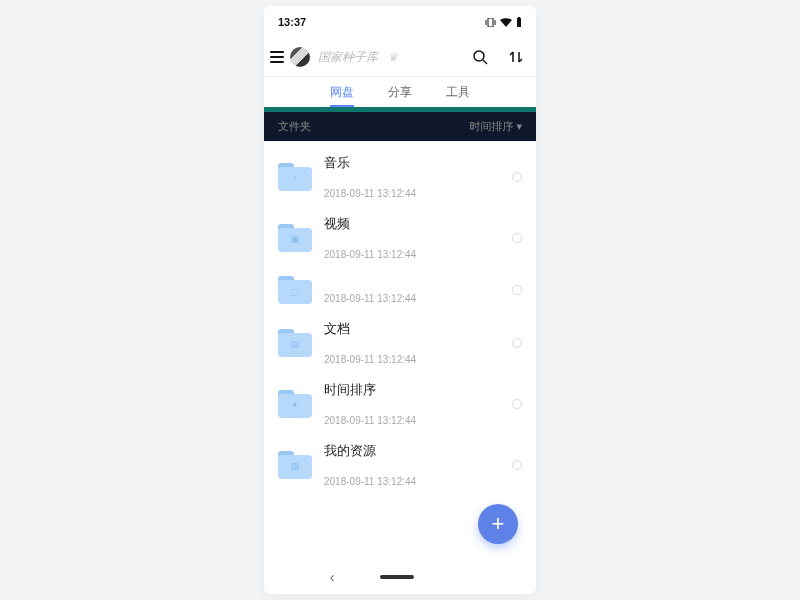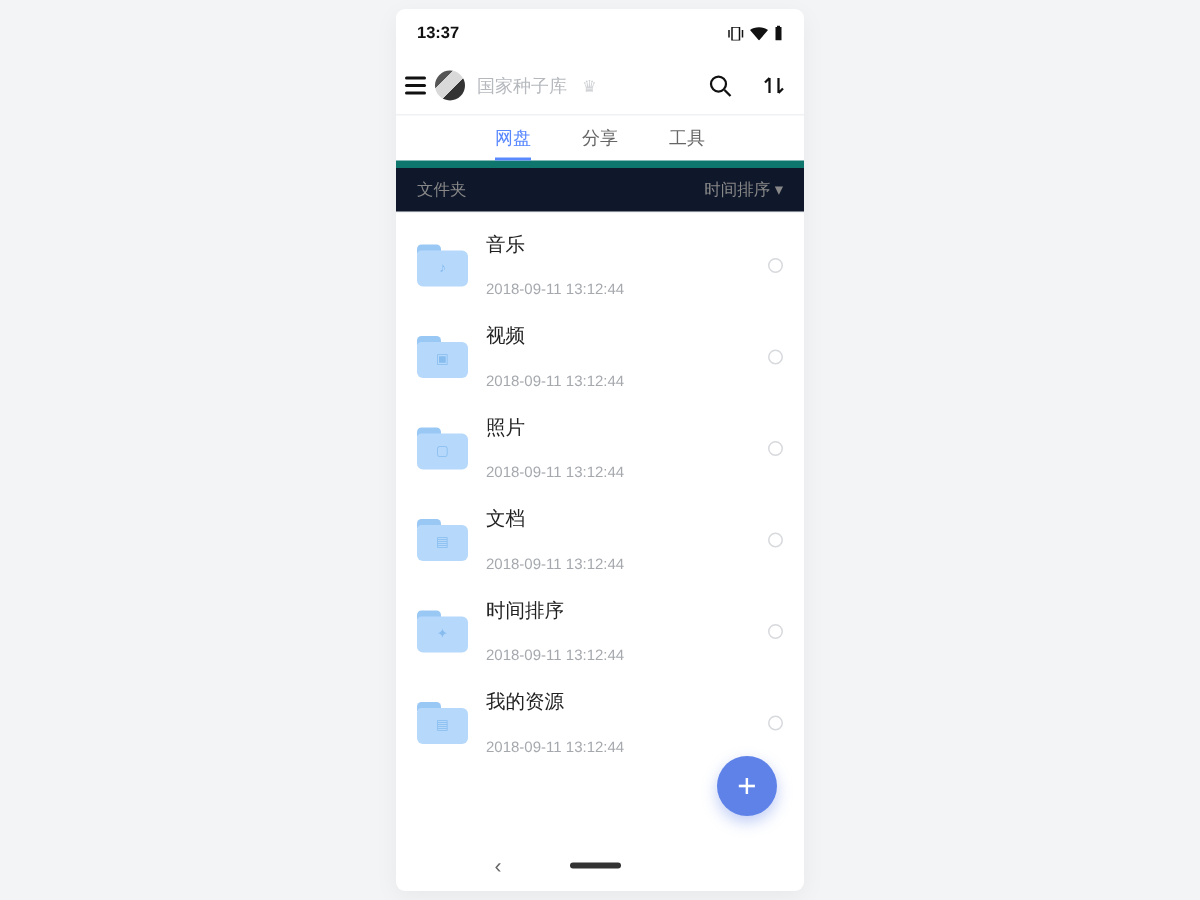--- a/index.html
+++ b/index.html
@@ -26,20 +26,21 @@
     font-size: 11px; font-weight: 600; color: #111; text-align: center;
   }
   .status .right { display: flex; align-items: center; gap: 4px; }
   .status .right svg { display: block; }
   
   .toolbar {
     height: 38px;
     display: flex; align-items: center;
     padding: 0 12px;
     gap: 8px;
+    font-style: italic;
   }
   .hamb { width: 14px; height: 12px; display:flex; flex-direction:column; justify-content:space-between; margin-left:-6px; margin-right:-2px; }
   .hamb div { height: 2px; background: #111; border-radius: 1px; }
   .avatar {
     width: 20px; height: 20px; border-radius: 50%;
     background: linear-gradient(135deg,#555 30%,#d9d9d9 30%,#d9d9d9 60%,#333 60%);
     flex-shrink:0;
   }
   .uname { font-size: 12px; color: #b5b8bd; }
   .crown { color:#d0d2d6; font-size:11px; margin-left:2px; }
@@ -190,21 +191,20 @@
       <div class="radio"></div>
     </div>
     <div class="row">
       <div class="folder">
           <div class="tab-top"></div>
           <div class="body">
             <span class="glyph">▢</span>
           </div>
         </div>
       <div class="meta">
-          <div class="name">照片</div>
           <div class="date">2018-09-11 13:12:44</div>
         </div>
       <div class="radio"></div>
     </div>
     <div class="row">
       <div class="folder">
           <div class="tab-top"></div>
           <div class="body">
             <span class="glyph">▤</span>
           </div>

